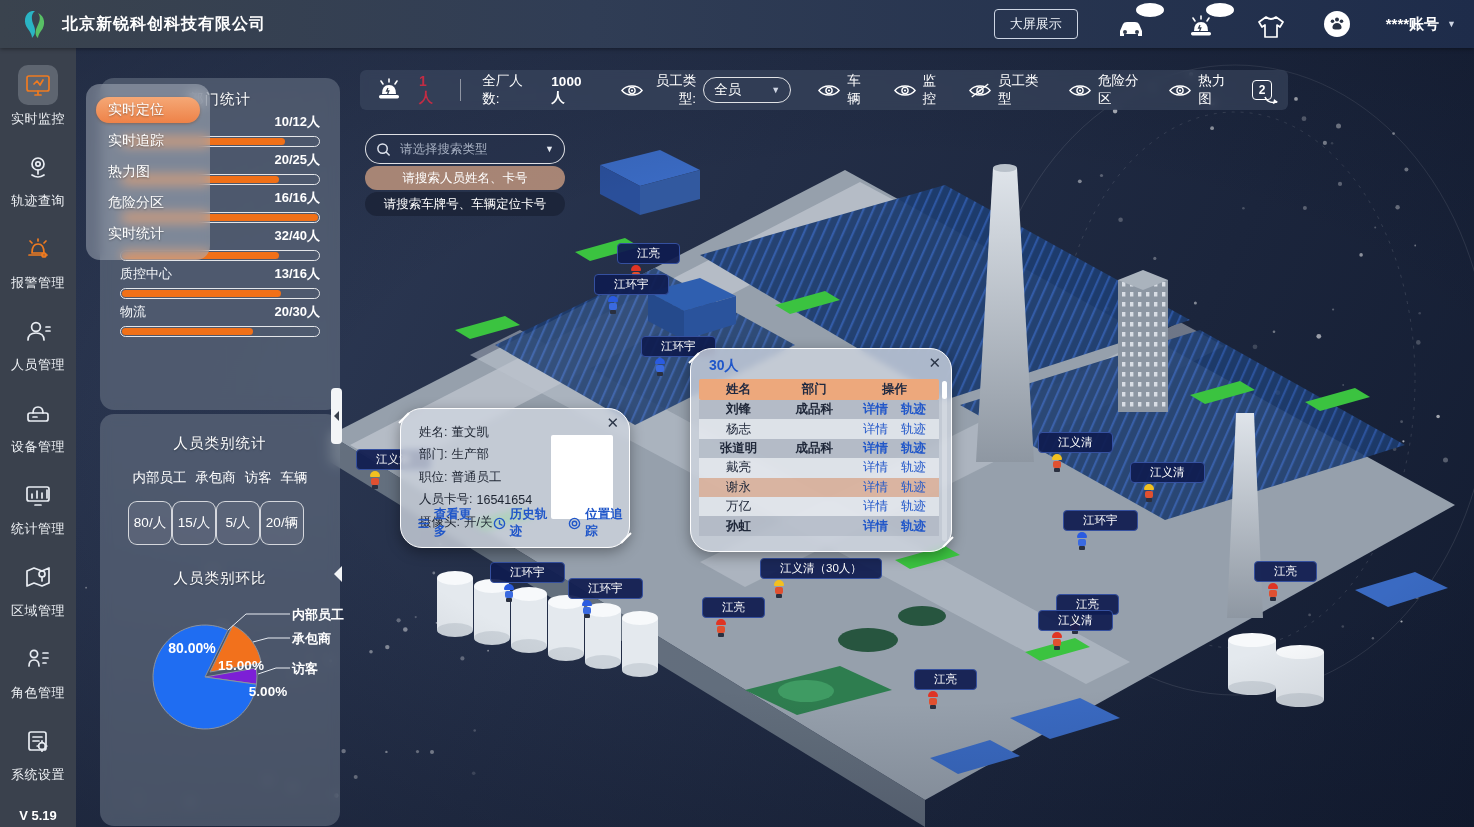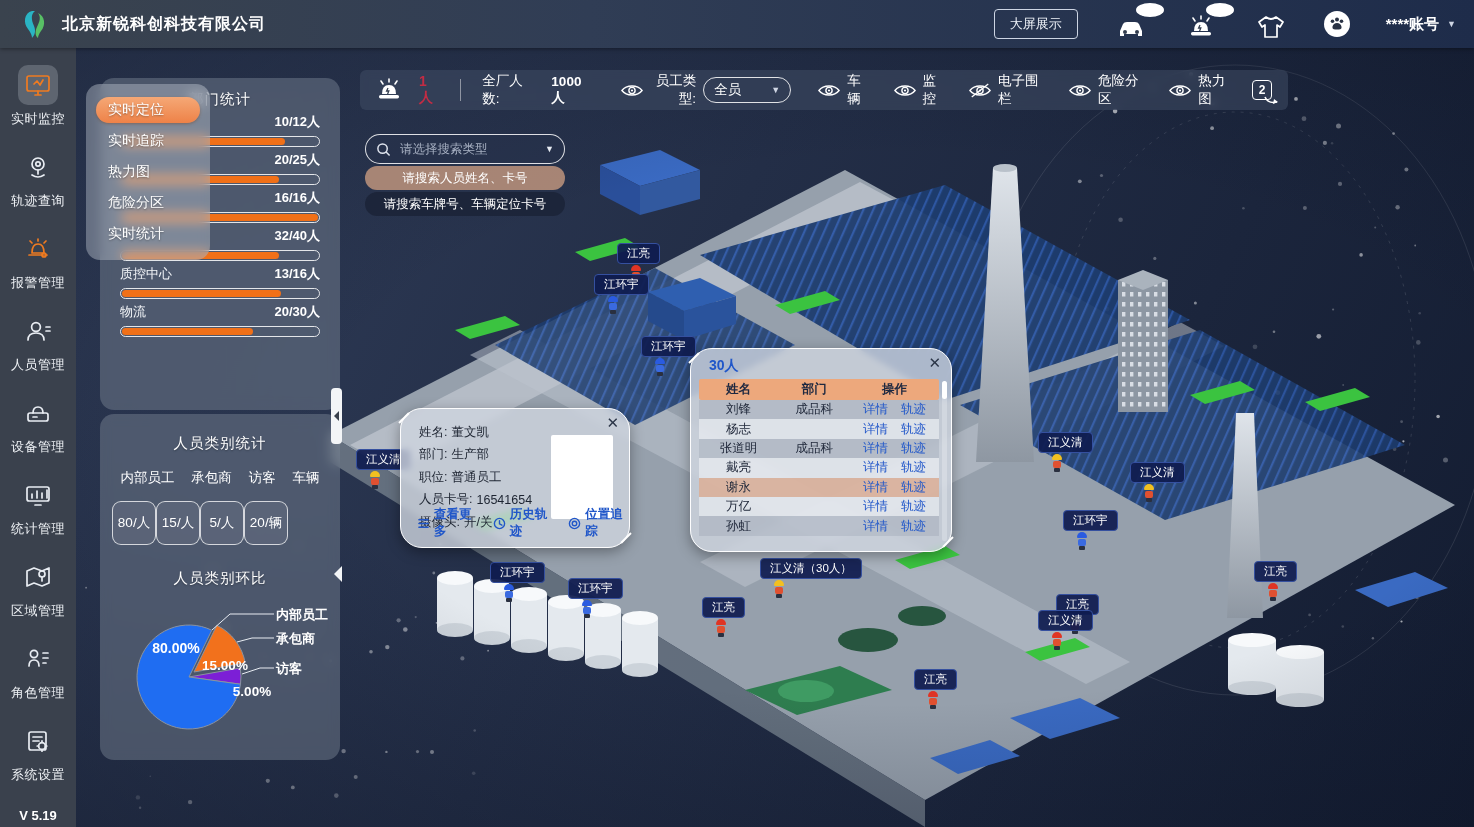--- a/index.html
+++ b/index.html
@@ -49,21 +49,21 @@
   .glass{background:rgba(125,135,150,.45);backdrop-filter:blur(6px);border-radius:14px;}
   #dept-panel{position:absolute;left:100px;top:78px;width:240px;height:332px;z-index:3;padding:12px 20px 8px;}
   .panel-title{color:#fff;font-size:14.5px;text-align:center;letter-spacing:1px;text-shadow:0 1px 2px rgba(0,0,0,.35);}
   .dept-row{margin-top:4px;}
   .dept-head{display:flex;justify-content:space-between;align-items:baseline;height:20px;}
   .dept-name{color:#f4f6f9;font-size:13px;}
   .dept-val{color:#fff;font-size:13px;font-weight:bold;}
   .bar-track{height:11px;border:1px solid rgba(255,255,255,.85);border-radius:7px;margin-top:3px;padding:1px;}
   .bar-fill{height:7px;border-radius:5px;}
 
-  #stats-panel{position:absolute;left:100px;top:414px;width:240px;height:346px;z-index:3;padding:20px 12px 0;}
+  #stats-panel{position:absolute;left:100px;top:414px;width:240px;height:412px;z-index:3;padding:20px 28px 0;}
   .cat-labels{display:flex;justify-content:space-around;margin-top:16px;}
   .cat-labels span{color:#fff;font-size:13.5px;}
   .cat-boxes{display:flex;justify-content:flex-start;margin-top:14px;}
   .cat-box{width:44px;height:44px;border:1px solid rgba(255,255,255,.75);border-radius:9px;
     background:rgba(255,255,255,.07);display:flex;align-items:center;justify-content:center;
     color:#fff;font-size:13.5px;cursor:pointer;}
   #pie-title{margin-top:24px;}
 
   .panel-handle{position:absolute;width:11px;height:56px;background:#f3f5f7;border-radius:4px;
     display:flex;align-items:center;justify-content:center;cursor:pointer;z-index:4;}
@@ -111,32 +111,32 @@
   #person-actions{position:absolute;left:16px;bottom:7px;display:flex;gap:15px;}
   .pa-btn{display:flex;align-items:center;gap:4px;color:#2157c9;font-size:12.5px;font-weight:bold;cursor:pointer;}
 
   #group-card{left:690px;top:348px;width:262px;height:204px;z-index:5;}
   #group-title{position:absolute;left:18px;top:8px;color:#2157c9;font-weight:bold;font-size:14px;}
   #group-table{position:absolute;left:8px;right:12px;top:30px;}
   .g-header{display:flex;height:21px;background:#eda87c;border-radius:2px;align-items:center;
     color:#1d2840;font-size:12.5px;font-weight:bold;}
   .g-row{display:flex;height:19.4px;align-items:center;font-size:12.5px;color:#20283a;}
   .g-row.alt{background:rgba(255,255,255,.45);}
-  .g-row.shade{background:rgba(110,120,138,.18);}
+  .g-row.shade{background:rgba(110,120,138,.18);font-weight:bold;}
   .g-row.hl{background:rgba(233,158,116,.55);}
   .gc-name{width:33%;text-align:center;}
   .gc-dept{width:30%;text-align:center;}
   .gc-ops{width:37%;display:flex;justify-content:space-evenly;}
   .g-link{color:#2157c9;cursor:pointer;}
   #group-scroll{position:absolute;right:4px;top:32px;width:5px;height:160px;background:rgba(255,255,255,.25);border-radius:3px;}
   #group-thumb{width:5px;height:18px;background:#fff;border-radius:3px;cursor:pointer;}
 
   
   .scene-label{position:absolute;z-index:2;background:rgba(15,28,80,.93);border:1px solid #35509f;
-    color:#fff;font-size:11.5px;padding:2px 9px;border-radius:4px;white-space:nowrap;cursor:pointer;}
+    color:#fff;font-size:11.5px;padding:2px 19px;border-radius:4px;white-space:nowrap;cursor:pointer;}
   .worker{position:absolute;z-index:2;width:10px;height:17px;cursor:pointer;}
   .w-helmet{width:10px;height:6px;border-radius:5px 5px 1px 1px;}
   .w-body{width:8px;height:7px;margin:1px auto 0;border-radius:2px;}
   .w-legs{width:6px;height:4px;margin:0 auto;background:#2a3040;border-radius:1px;}
 </style>
 </head>
 <body>
 
 <div id="app">
 
@@ -660,21 +660,21 @@
         </span>
         <span class="tb-group">
           <span>
             <svg width="22" height="15" viewBox="0 0 24 16">
               <path d="M1 8 C6 1.5 18 1.5 23 8 C18 14.5 6 14.5 1 8 Z" fill="none" stroke="#fff" stroke-width="1.5"></path>
               <circle cx="12" cy="8" r="3.4" fill="none" stroke="#fff" stroke-width="1.5"></circle>
               <circle cx="12" cy="8" r="1.2" fill="#fff"></circle>
               <line x1="3" y1="15" x2="21" y2="1" stroke="#fff" stroke-width="1.4"></line>
             </svg>
           </span>
-          <span>电子围栏</span>
+          <span>员工类型</span>
         </span>
         <span class="tb-group">
           <span>
             <svg width="22" height="15" viewBox="0 0 24 16">
               <path d="M1 8 C6 1.5 18 1.5 23 8 C18 14.5 6 14.5 1 8 Z" fill="none" stroke="#fff" stroke-width="1.5"></path>
               <circle cx="12" cy="8" r="3.4" fill="none" stroke="#fff" stroke-width="1.5"></circle>
               <circle cx="12" cy="8" r="1.2" fill="#fff"></circle>
             </svg>
           </span>
           <span>危险分区</span>

